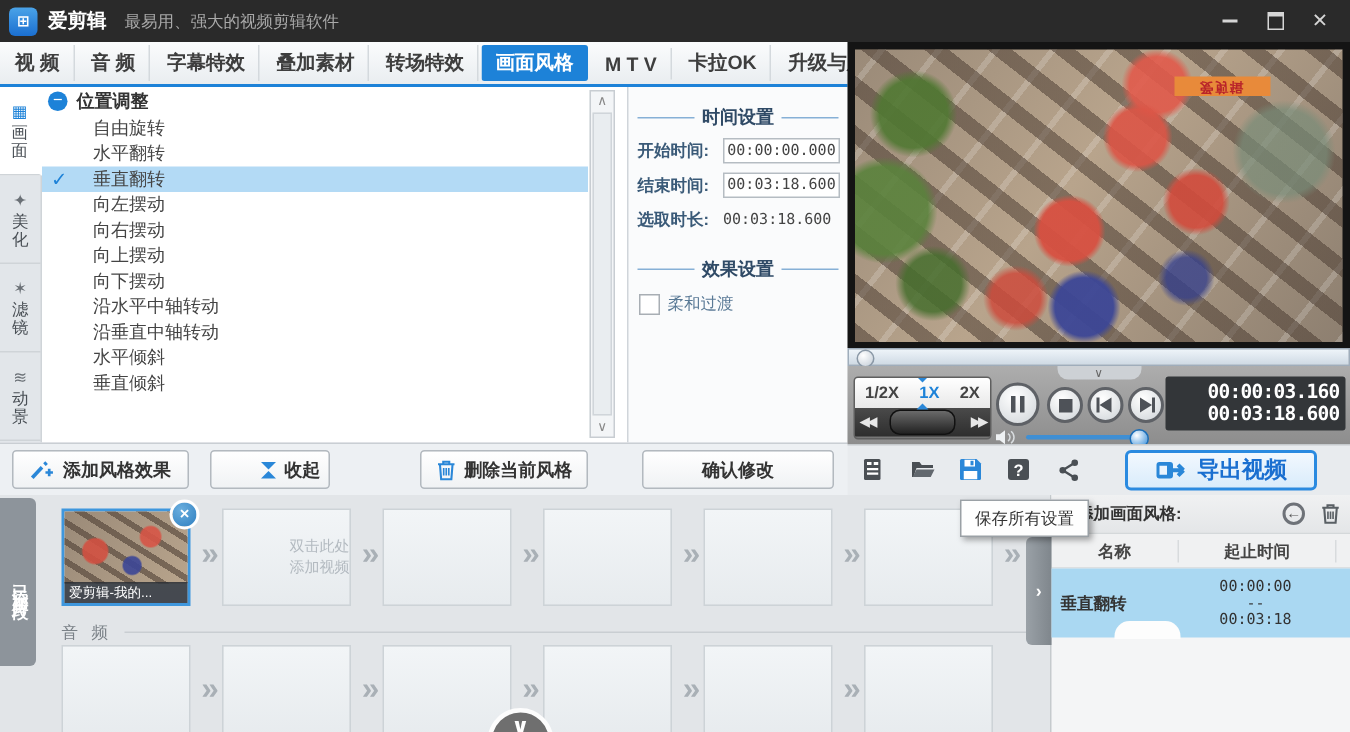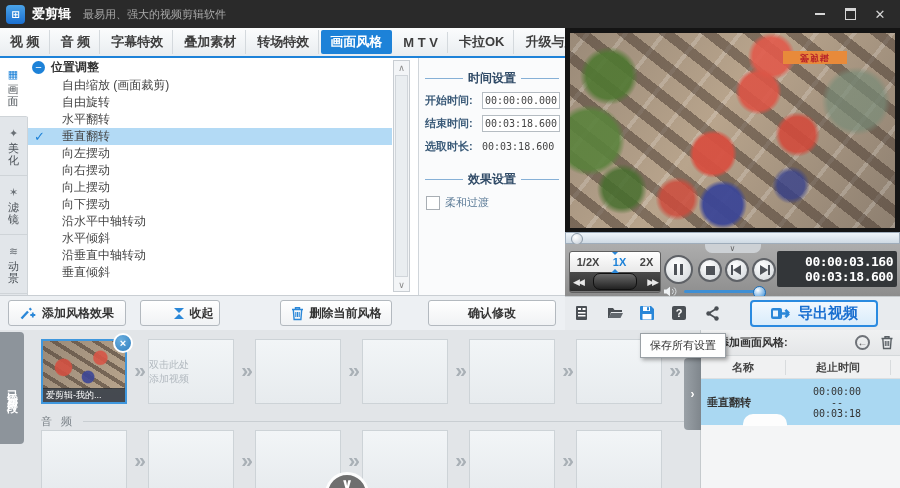--- a/index.html
+++ b/index.html
@@ -158,21 +158,21 @@
       radial-gradient(circle at 25% 55%, rgba(210,80,65,.9) 0 12%, rgba(210,80,65,0) 14%),
       radial-gradient(circle at 70% 35%, rgba(215,85,70,.9) 0 10%, rgba(215,85,70,0) 12%),
       radial-gradient(circle at 55% 75%, rgba(60,70,150,.9) 0 10%, rgba(60,70,150,0) 12%),
       repeating-linear-gradient(32deg, rgba(70,55,45,.55) 0 4px, rgba(0,0,0,0) 4px 11px),
       linear-gradient(120deg,#9a8a78,#b8a48c);}
   .clip-label{position:absolute;left:0;right:0;bottom:0;height:14px;background:rgba(40,45,52,.85);
               color:#fff;font-size:9px;display:flex;align-items:center;padding-left:3px;}
   .clip-close{position:absolute;right:-8px;top:-8px;width:16px;height:16px;border-radius:50%;
               background:radial-gradient(circle at 35% 30%,#6aaede,#2f7fc0);border:2px solid #fff;
               color:#fff;font-size:11px;font-weight:bold;display:flex;align-items:center;justify-content:center;cursor:pointer;box-sizing:content-box;}
-  .slot-hint{position:absolute;inset:0;display:flex;flex-direction:column;align-items:flex-start;justify-content:center;
+  .slot-hint{position:absolute;inset:0;display:flex;flex-direction:column;align-items:flex-end;justify-content:center;
              color:#b3bac0;font-size:10px;line-height:14px;}
   .tl-chevron{position:absolute;width:20px;text-align:center;font-size:21px;font-weight:bold;color:#a9b0b6;top:28px;}
   .tl-chevron.row2{top:118px;}
   .audio-row{position:absolute;left:41px;top:84px;width:648px;height:14px;display:flex;align-items:center;gap:8px;}
   .audio-label{font-size:11px;color:#7a8187;letter-spacing:3px;white-space:nowrap;}
   .audio-line{flex:1;height:1px;background:#c9ced2;}
   .tl-collapse-circle{position:absolute;left:325px;top:142px;width:44px;height:44px;border-radius:50%;
                       background:#6f6f6f;border:3px solid #fdfdfd;display:flex;align-items:flex-start;justify-content:center;
                       color:#fff;font-size:15px;font-weight:bold;cursor:pointer;box-sizing:border-box;}
   
@@ -250,34 +250,33 @@
         <span class="s-icon">≋</span>
         <span class="s-label">动景</span>
       </div>
     </div>
 
     <div class="style-list">
       <div class="group-header">
         <span class="minus-circle">−</span>
         <span class="group-title">位置调整</span>
       </div>
-      <div class="list-item">自由缩放 (画面裁剪)</div>
       <div class="list-item">自由旋转</div>
       <div class="list-item">水平翻转</div>
       <div class="list-item selected">
         <span class="check">✓</span>
         <span>垂直翻转</span>
       </div>
       <div class="list-item">向左摆动</div>
       <div class="list-item">向右摆动</div>
       <div class="list-item">向上摆动</div>
       <div class="list-item">向下摆动</div>
       <div class="list-item">沿水平中轴转动</div>
+      <div class="list-item">沿垂直中轴转动</div>
       <div class="list-item">水平倾斜</div>
-      <div class="list-item">沿垂直中轴转动</div>
       <div class="list-item">垂直倾斜</div>
     </div>
 
     <div class="vscroll">
       <div class="vs-arrow">∧</div>
       <div class="vs-thumb"></div>
       <div class="vs-arrow" style="position:absolute;bottom:0;left:0;right:0;">∨</div>
     </div>
 
     <div class="mid-panel">

